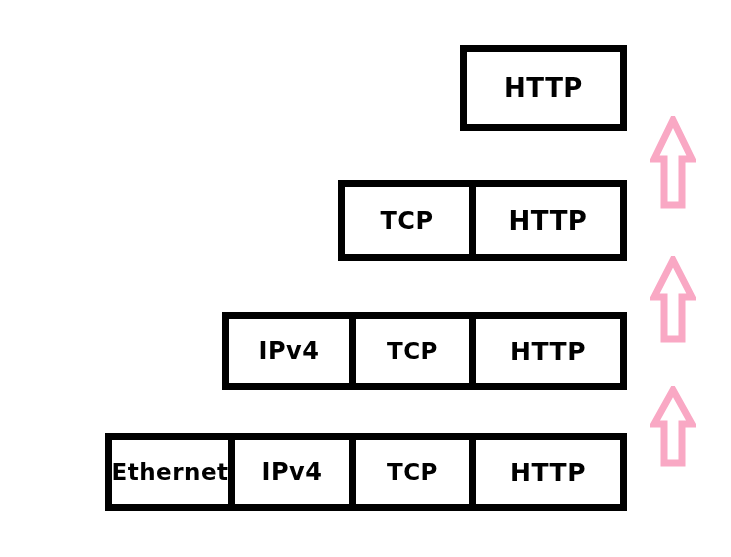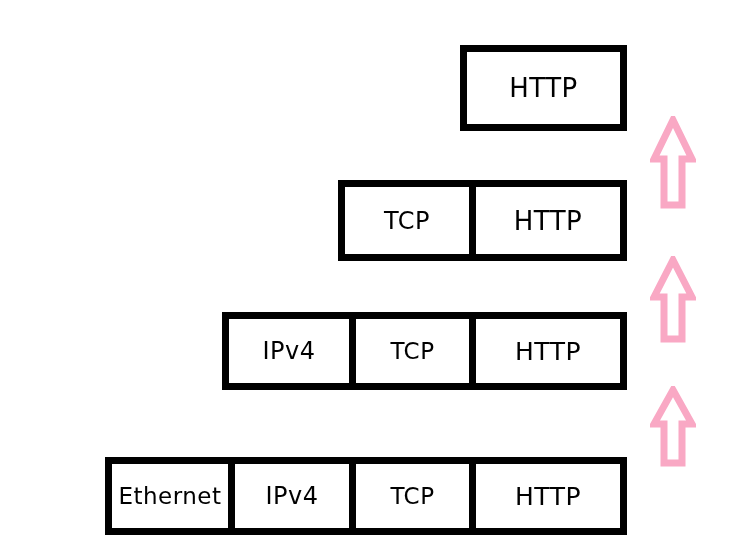--- a/index.html
+++ b/index.html
@@ -23,21 +23,21 @@
     background: #ffffff;
     border: 7px solid #000000;
   }
   .pdu-cell {
     box-sizing: border-box;
     display: flex;
     align-items: center;
     justify-content: center;
     background: #ffffff;
     color: #000000;
-    font-weight: normal;
+    font-weight: bold;
     letter-spacing: 0.5px;
     white-space: nowrap;
     overflow: hidden;
   }
   .pdu-cell + .pdu-cell {
     border-left: 7px solid #000000;
   }
   .arrow {
     position: absolute;
   }
@@ -70,21 +70,21 @@
       <span>IPv4</span>
     </div>
     <div class="pdu-cell" style="width:120px; font-size:23px;">
       <span>TCP</span>
     </div>
     <div class="pdu-cell" style="flex:1; font-size:25px;">
       <span>HTTP</span>
     </div>
   </div>
 
-  <div class="pdu-row" style="left:105px; top:457px; width:522px; height:78px;">
+  <div class="pdu-row" style="left:105px; top:433px; width:522px; height:78px;">
     <div class="pdu-cell" style="width:116px; font-size:23px;">
       <span>Ethernet</span>
     </div>
     <div class="pdu-cell" style="width:121px; font-size:24px;">
       <span>IPv4</span>
     </div>
     <div class="pdu-cell" style="width:120px; font-size:23px;">
       <span>TCP</span>
     </div>
     <div class="pdu-cell" style="flex:1; font-size:25px;">

